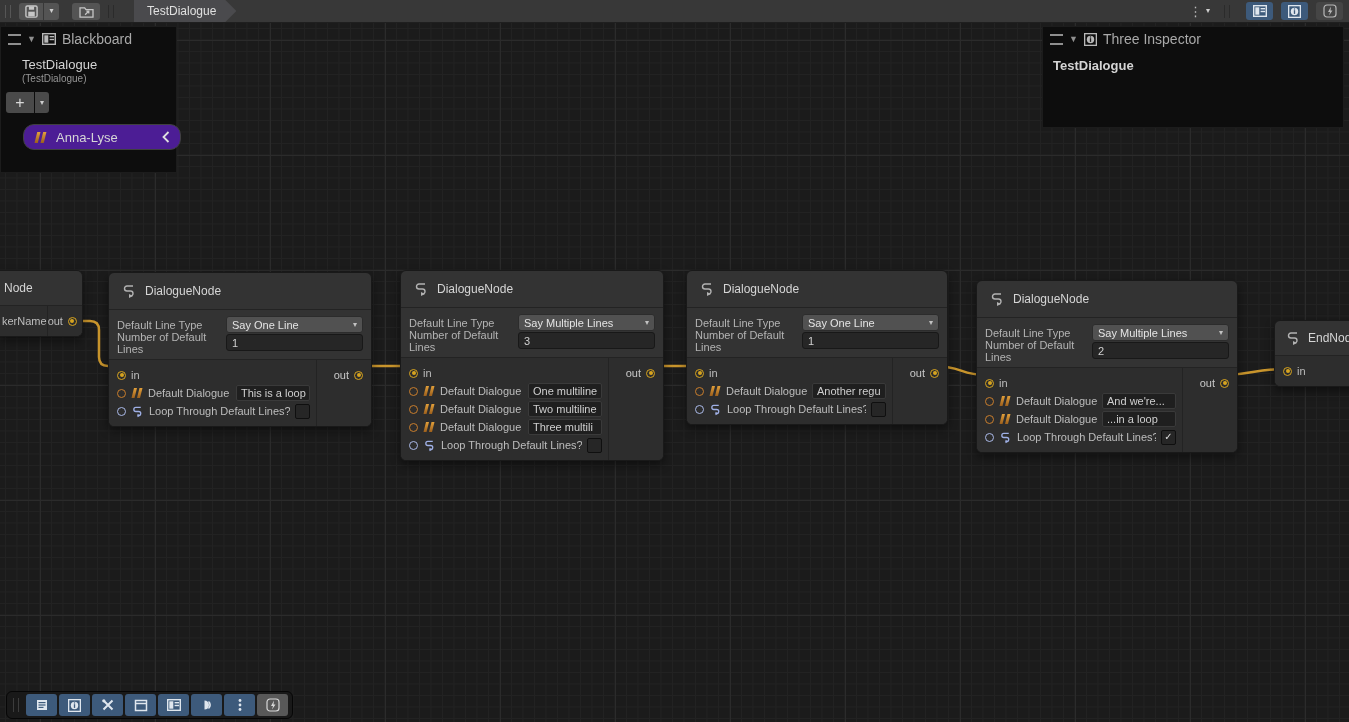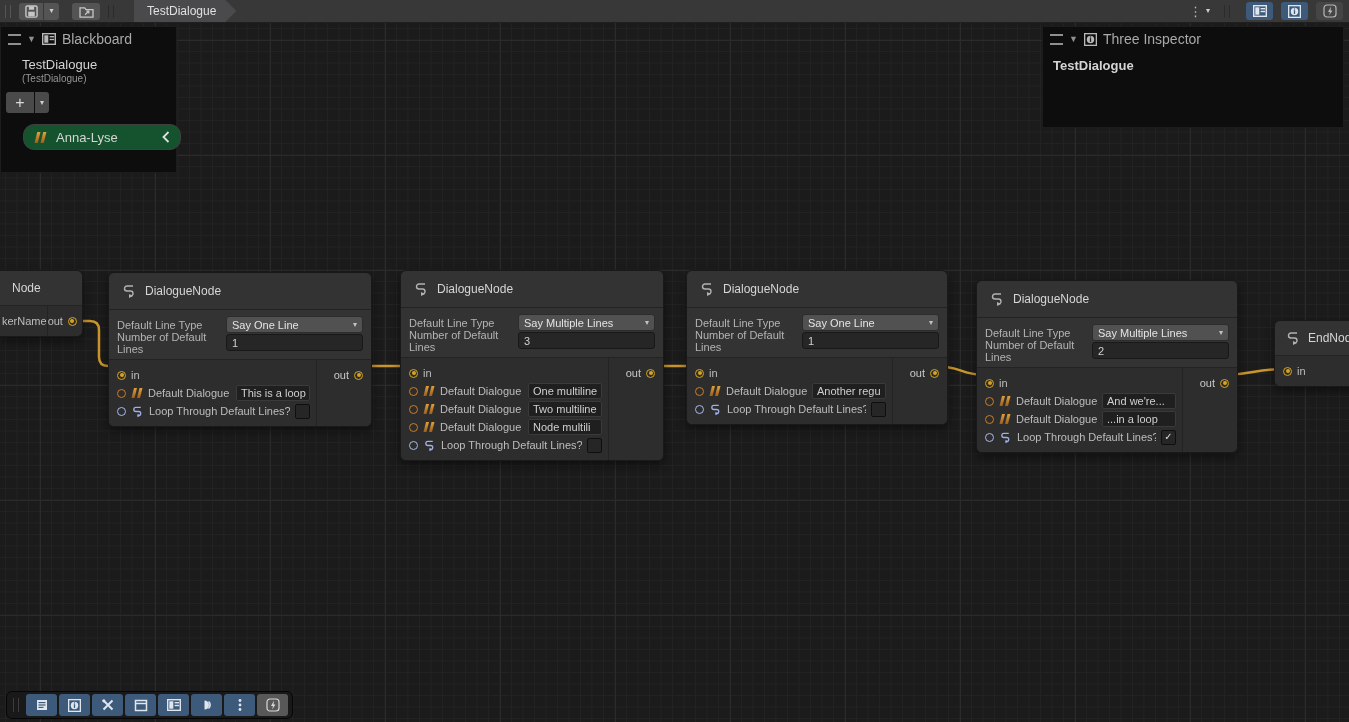--- a/index.html
+++ b/index.html
@@ -36,21 +36,21 @@
   
   .panel{position:absolute;background:#0d0d0d;border:1px solid #1c1c1c;z-index:5;}
   .panel-header{height:24px;display:flex;align-items:center;gap:6px;padding:0 7px;font-size:14px;color:#a9a9a9;}
   .burger{width:13px;height:7px;border-top:2px solid #8f8f8f;border-bottom:2px solid #8f8f8f;}
   .foldout{font-size:9px;color:#8f8f8f;line-height:1;}
   .bb-name{font-size:13px;color:#d4d4d4;padding:6px 0 0 21px;}
   .bb-type{font-size:10px;color:#969696;padding:1px 0 0 21px;}
   .bb-btnrow{display:flex;gap:1px;padding:8px 0 0 5px;}
   .bb-add{width:28px;height:21px;background:#4a4a4a;border-radius:3px 0 0 3px;display:flex;align-items:center;justify-content:center;font-size:16px;color:#d8d8d8;}
   .bb-add-arrow{width:14px;height:21px;background:#4a4a4a;border-radius:0 3px 3px 0;display:flex;align-items:center;justify-content:center;}
-  .bb-pill{position:absolute;left:22px;top:97px;width:136px;height:24px;background:#14532d;
+  .bb-pill{position:absolute;left:22px;top:97px;width:136px;height:24px;background:#4c1d95;
     border:1px solid #404040;border-radius:11px;display:flex;align-items:center;gap:9px;padding:0 10px;}
   .bb-pill-label{font-size:13px;color:#d6d6d6;}
   .gi-name{font-size:13px;font-weight:bold;color:#d4d4d4;padding:7px 0 0 10px;}
   
   .node{position:absolute;background:#333333;border:1px solid #191919;border-radius:6px;
     box-shadow:0 4px 10px rgba(0,0,0,.45);z-index:2;font-size:11px;}
   .node-title{height:36px;display:flex;align-items:center;gap:8px;padding:0 12px;font-size:12px;color:#d6d6d6;}
   .node-props{padding:5px 8px 7px 8px;border-top:1px solid #232323;}
   .prop-row{display:flex;align-items:center;height:17px;margin:1px 0;}
   .prop-label{flex:1;color:#b4b4b4;}
@@ -70,21 +70,21 @@
   .port.string{border:1px solid #c87d2c;}
   .port.bool{border:1px solid #aab9e8;}
   .row-label{color:#bdbdbd;white-space:nowrap;overflow:hidden;flex-shrink:1;min-width:0;}
   .mini-field{margin-left:auto;width:64px;height:14px;background:#1f1f1f;border:1px solid #3a3a3a;border-radius:2px;
     display:flex;align-items:center;padding:0 4px;color:#cfcfcf;white-space:nowrap;overflow:hidden;flex:none;}
   .checkbox{width:13px;height:13px;background:#262626;border:1px solid #0f0f0f;border-radius:2px;flex:none;
     display:flex;align-items:center;justify-content:center;color:#dcdcdc;font-size:10px;line-height:1;}
   .icn{flex:none;display:flex;align-items:center;justify-content:center;}
   
   .start-node{left:0;top:270px;width:82px;border-radius:0 6px 6px 0;border-left:none;}
-  .start-title{height:34px;display:flex;align-items:center;padding-left:12px;font-size:12px;color:#d6d6d6;}
+  .start-title{height:34px;display:flex;align-items:center;padding-left:4px;font-size:12px;color:#d6d6d6;}
   .start-ports{display:flex;height:30px;background:#2d2d2d;border-top:1px solid #232323;border-radius:0 0 6px 0;}
   .start-ports .cellL{flex:1;display:flex;align-items:center;padding-left:2px;color:#bdbdbd;}
   .start-ports .cellR{width:38px;border-left:1px solid #232323;display:flex;align-items:center;justify-content:flex-end;gap:5px;padding-right:6px;color:#bdbdbd;}
   
   .end-node{left:1274px;top:320px;width:92px;}
   .end-title{height:34px;display:flex;align-items:center;gap:7px;padding:0 10px;font-size:12px;color:#d6d6d6;}
   .end-ports{background:#2d2d2d;border-top:1px solid #232323;border-radius:0 0 6px 6px;padding:6px 0;}
   
   #edges{position:absolute;left:0;top:0;z-index:1;}
   
@@ -254,21 +254,21 @@
         <div class="port-row">
           <span class="port string"></span>
           <span class="icn">
             <svg width="12" height="10" viewBox="0 0 12 10">
                 <path d="M3 0 L6 0 L3.5 10 L0.5 10 Z" fill="url(#qg)"></path>
                 <path d="M8.5 0 L11.5 0 L9 10 L6 10 Z" fill="url(#qg)"></path>
               </svg>
           </span>
           <span class="row-label">Default Dialogue Line 3</span>
           <div class="mini-field">
-              <span>Node multili</span>
+              <span>Three multili</span>
             </div>
         </div>
         <div class="port-row">
           <span class="port bool"></span>
           <span class="icn">
             <svg width="13" height="13" viewBox="0 0 16 16">
                 <path d="M12 3 H6 a2.5 2.5 0 1 0 0 5 h3.5 a2.5 2.5 0 1 1 0 5 H8" fill="none" stroke="#9fb0e6" stroke-width="1.6"></path>
                 <polygon points="8,10.9 12,13 8,15.1" fill="#9fb0e6"></polygon>
               </svg>
           </span>

